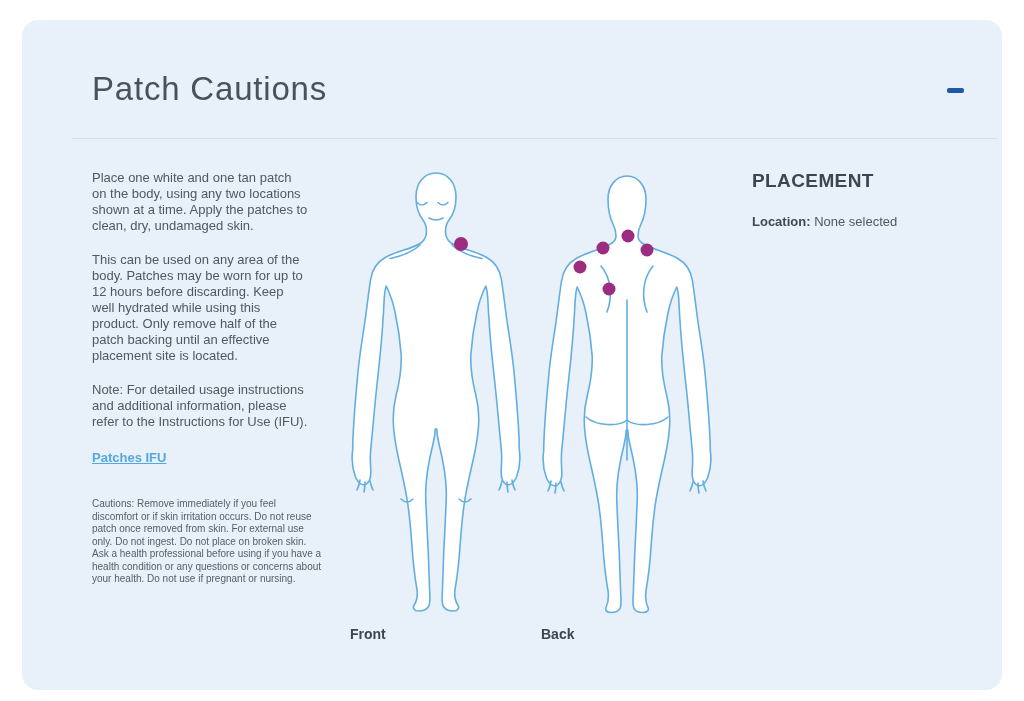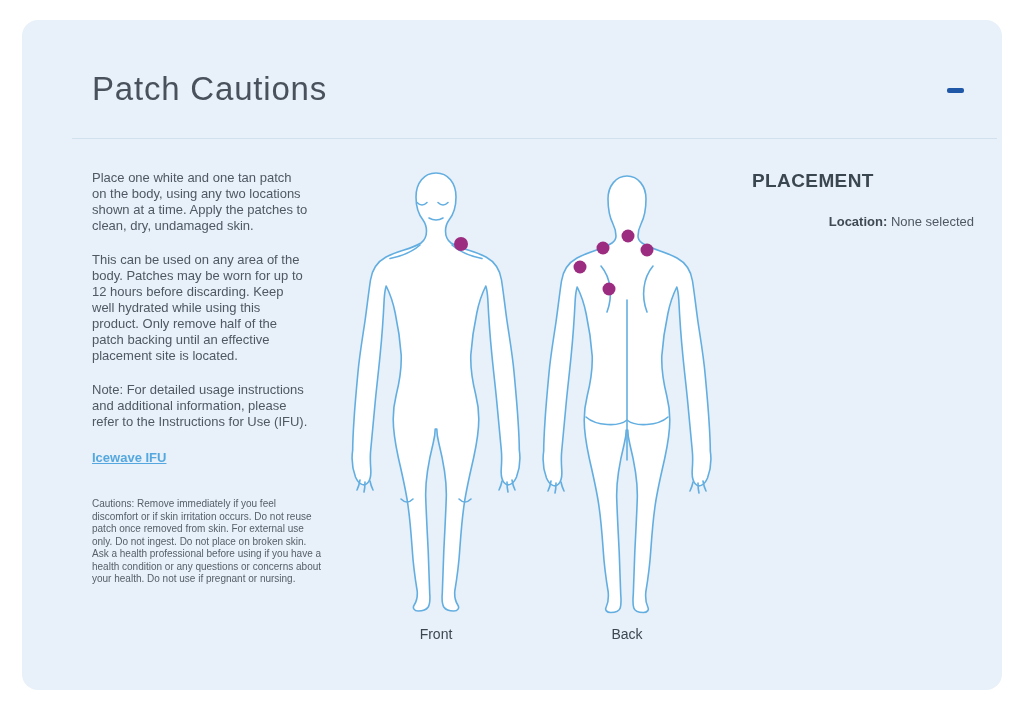--- a/index.html
+++ b/index.html
@@ -26,48 +26,48 @@
     border-top:1px solid var(--divider-color);}
   .col{position:absolute;top:150px;width:216px;}
   .col.instructions{left:70px;}
   .col.placement{left:730px;width:222px;}
   .section-heading{font-size:19px;font-weight:700;color:var(--heading-color);
     letter-spacing:0.4px;margin-bottom:20px;}
   .body-text{font-size:13px;line-height:16px;color:var(--body-color);margin-bottom:18px;}
   .ifu-link{display:inline-block;font-size:13px;font-weight:700;color:var(--link-blue);
     text-decoration:underline;margin-top:2px;cursor:pointer;}
   .cautions{margin-top:32px;width:230px;font-size:10px;line-height:12.5px;color:#566069;}
-  .location-line{margin-top:22px;font-size:13px;color:var(--body-color);text-align:right;}
+  .location-line{margin-top:22px;font-size:13px;color:var(--body-color);}
   .location-line .lbl{font-weight:700;color:#3f4a54;}
   .figure-svg{position:absolute;overflow:visible;}
   .figure-svg path, .figure-svg line{fill:none;stroke:var(--outline-blue);
     stroke-width:1.6;stroke-linecap:round;stroke-linejoin:round;}
   .figure-svg path.body-fill{fill:#ffffff;}
-  .figure-label{position:absolute;top:606px;width:172px;text-align:center;
-    font-size:14px;font-weight:400;color:var(--heading-color);}
+  .figure-label{position:absolute;top:606px;width:172px;
+    font-size:14px;font-weight:700;color:var(--heading-color);}
   .spot{cursor:pointer;}
 </style>
 </head>
 <body>
 
 <div class="panel">
 
   <h1 class="page-title">Patch Cautions</h1>
 
   <button class="collapse-btn">
     <span class="minus-bar"></span>
   </button>
 
   <div class="header-divider"></div>
 
   <div class="col instructions">
     <p class="body-text">Place one white and one tan patch on the body, using any two locations shown at a time. Apply the patches to clean, dry, undamaged skin.</p>
     <p class="body-text">This can be used on any area of the body. Patches may be worn for up to 12 hours before discarding. Keep well hydrated while using this product. Only remove half of the patch backing until an effective placement site is located.</p>
     <p class="body-text">Note: For detailed usage instructions and additional information, please refer to the Instructions for Use (IFU).</p>
-    <a class="ifu-link">Icewave IFU</a>
+    <a class="ifu-link">Patches IFU</a>
     <p class="cautions">Cautions: Remove immediately if you feel discomfort or if skin irritation occurs. Do not reuse patch once removed from skin. For external use only. Do not ingest. Do not place on broken skin. Ask a health professional before using if you have a health condition or any questions or concerns about your health. Do not use if pregnant or nursing.</p>
   </div>
 
   <svg class="figure-svg" style="left:328px;top:148px;" width="172" height="446" viewBox="0 0 172 446">
     <path class="body-fill" d="
       M 86,5
       C 98,5 106,15 106,29 C 106,39 103,47 99,52 C 96.5,55.5 95.5,59 95.5,63
       C 95.5,68 97,72 101,75 C 110,81 125,83 136,89 C 146,94.5 150,102 151.5,112
       C 153.5,125 155,139 157,153 C 159.5,170 162.5,187 164,204 C 165.5,220 167,236 168,252
       C 168.8,264 169.3,273 169.3,282 C 170.5,290 169.5,301 166.5,309 C 163.5,316 158,319 154.5,315

